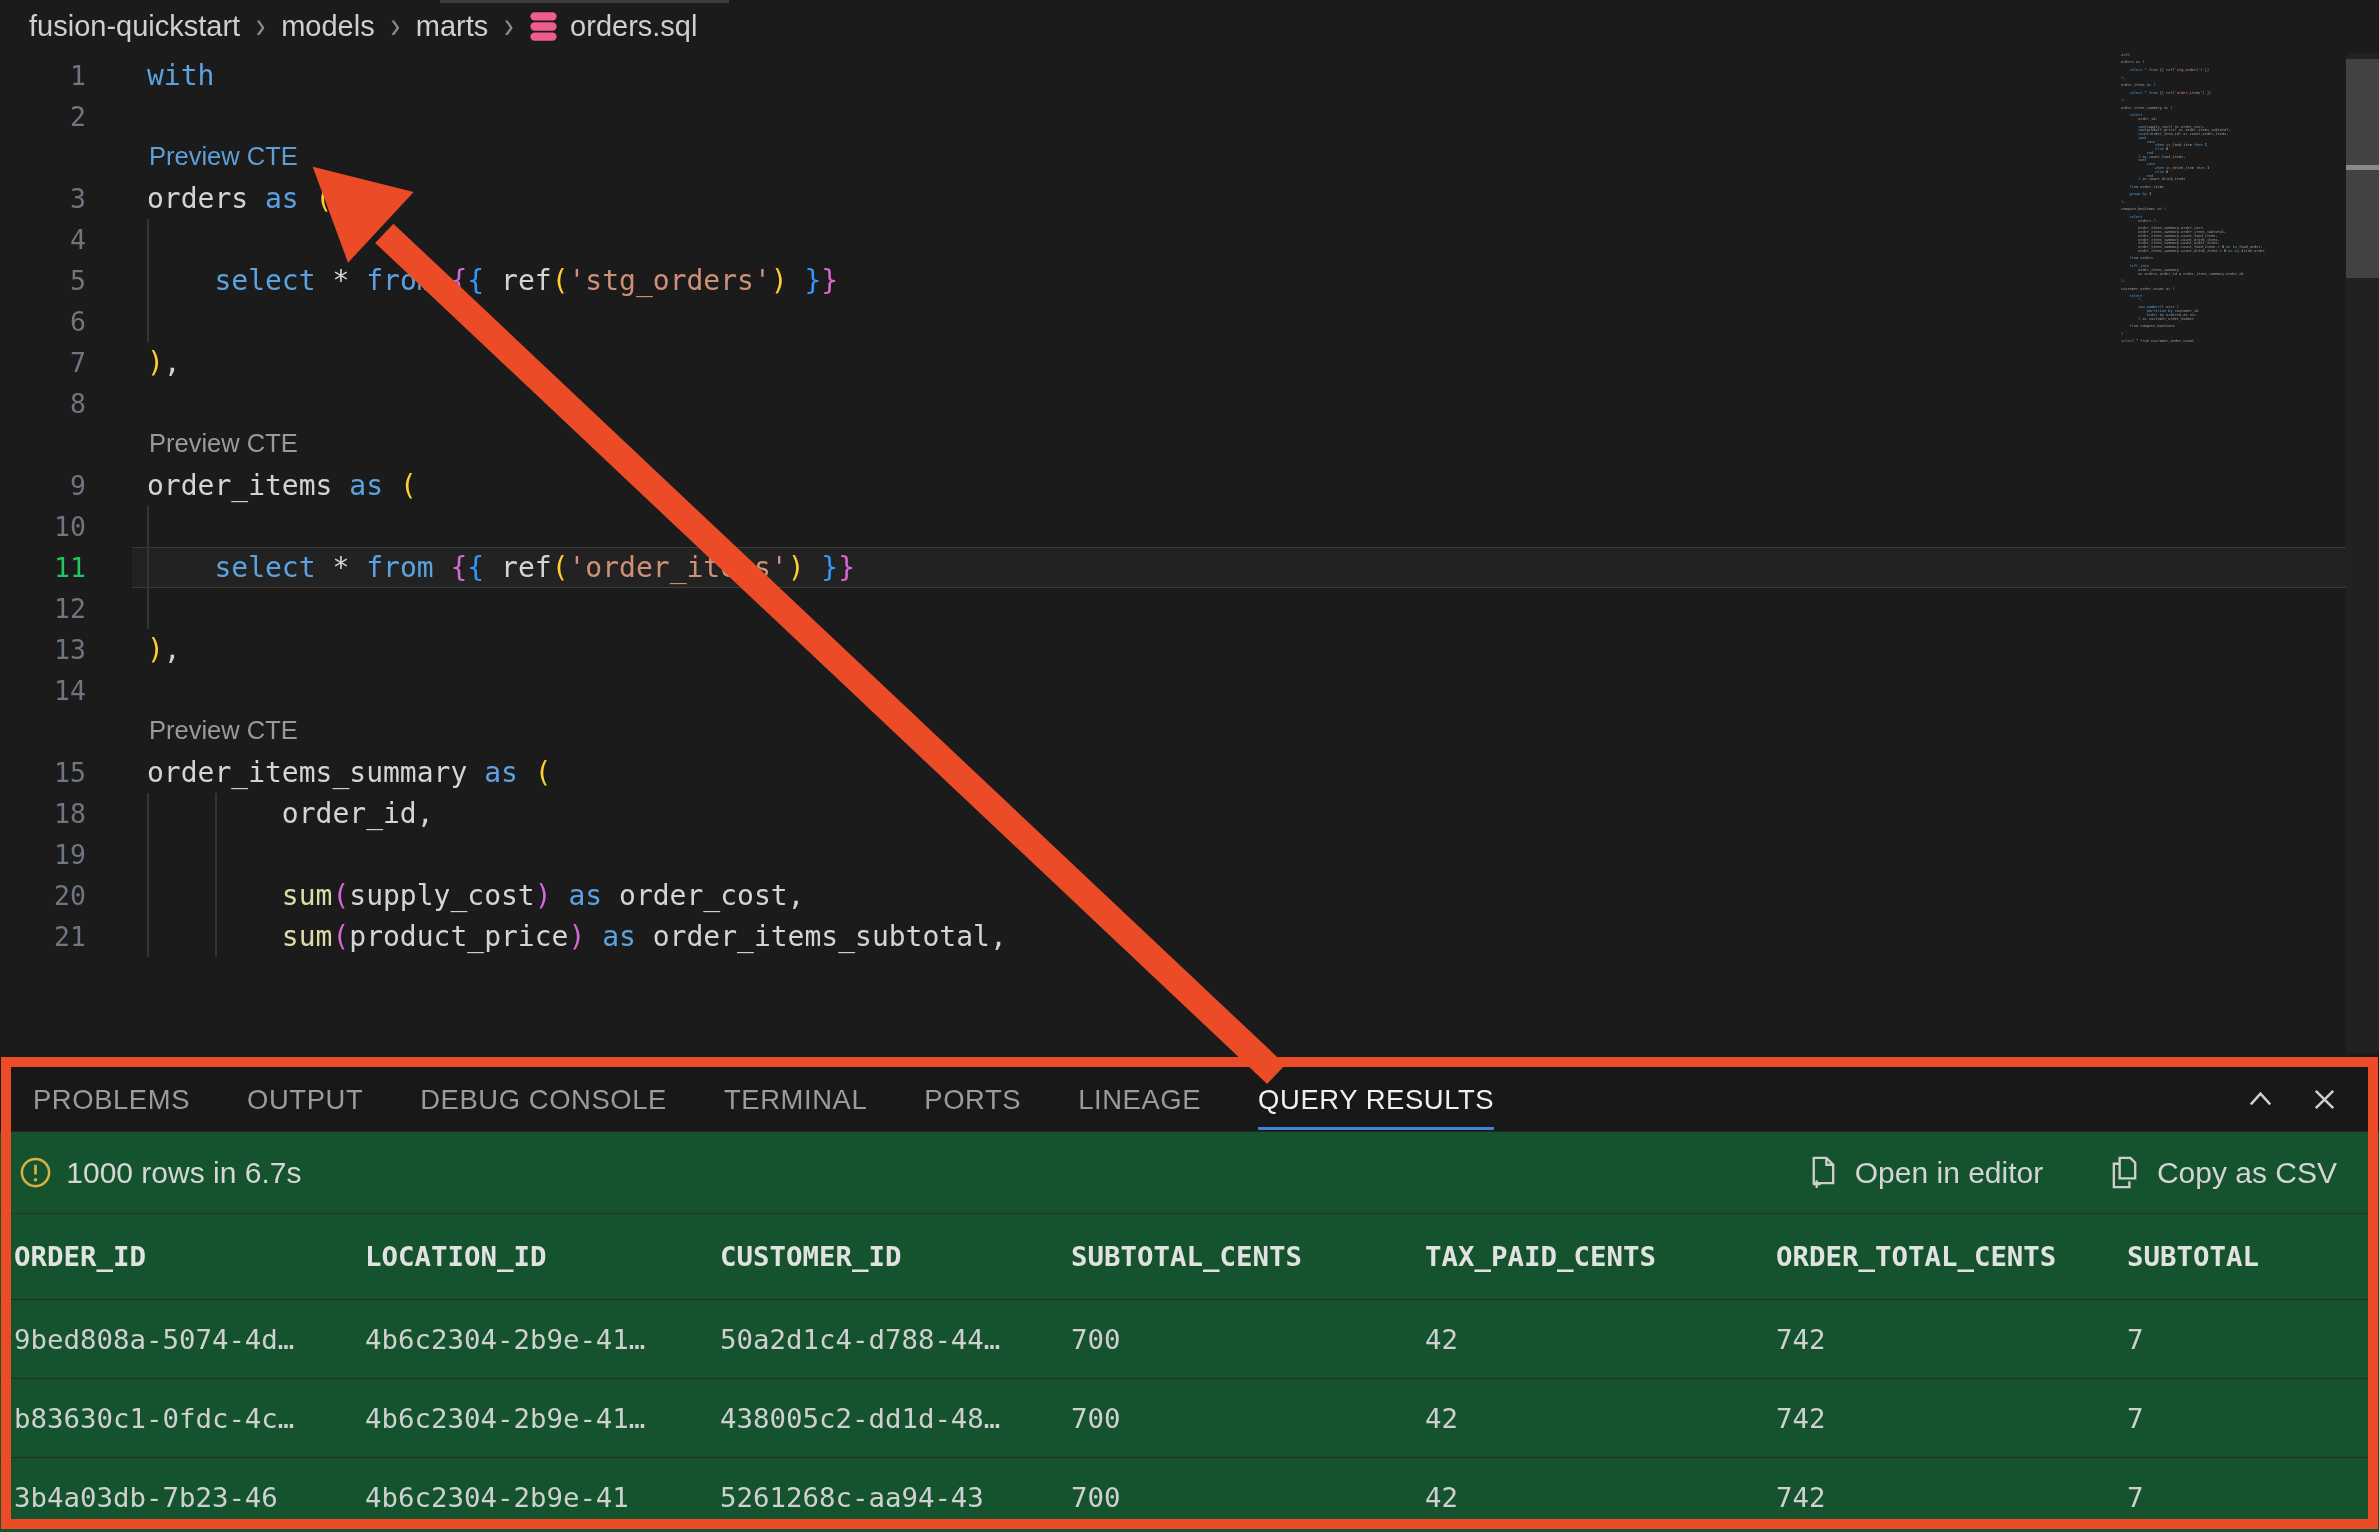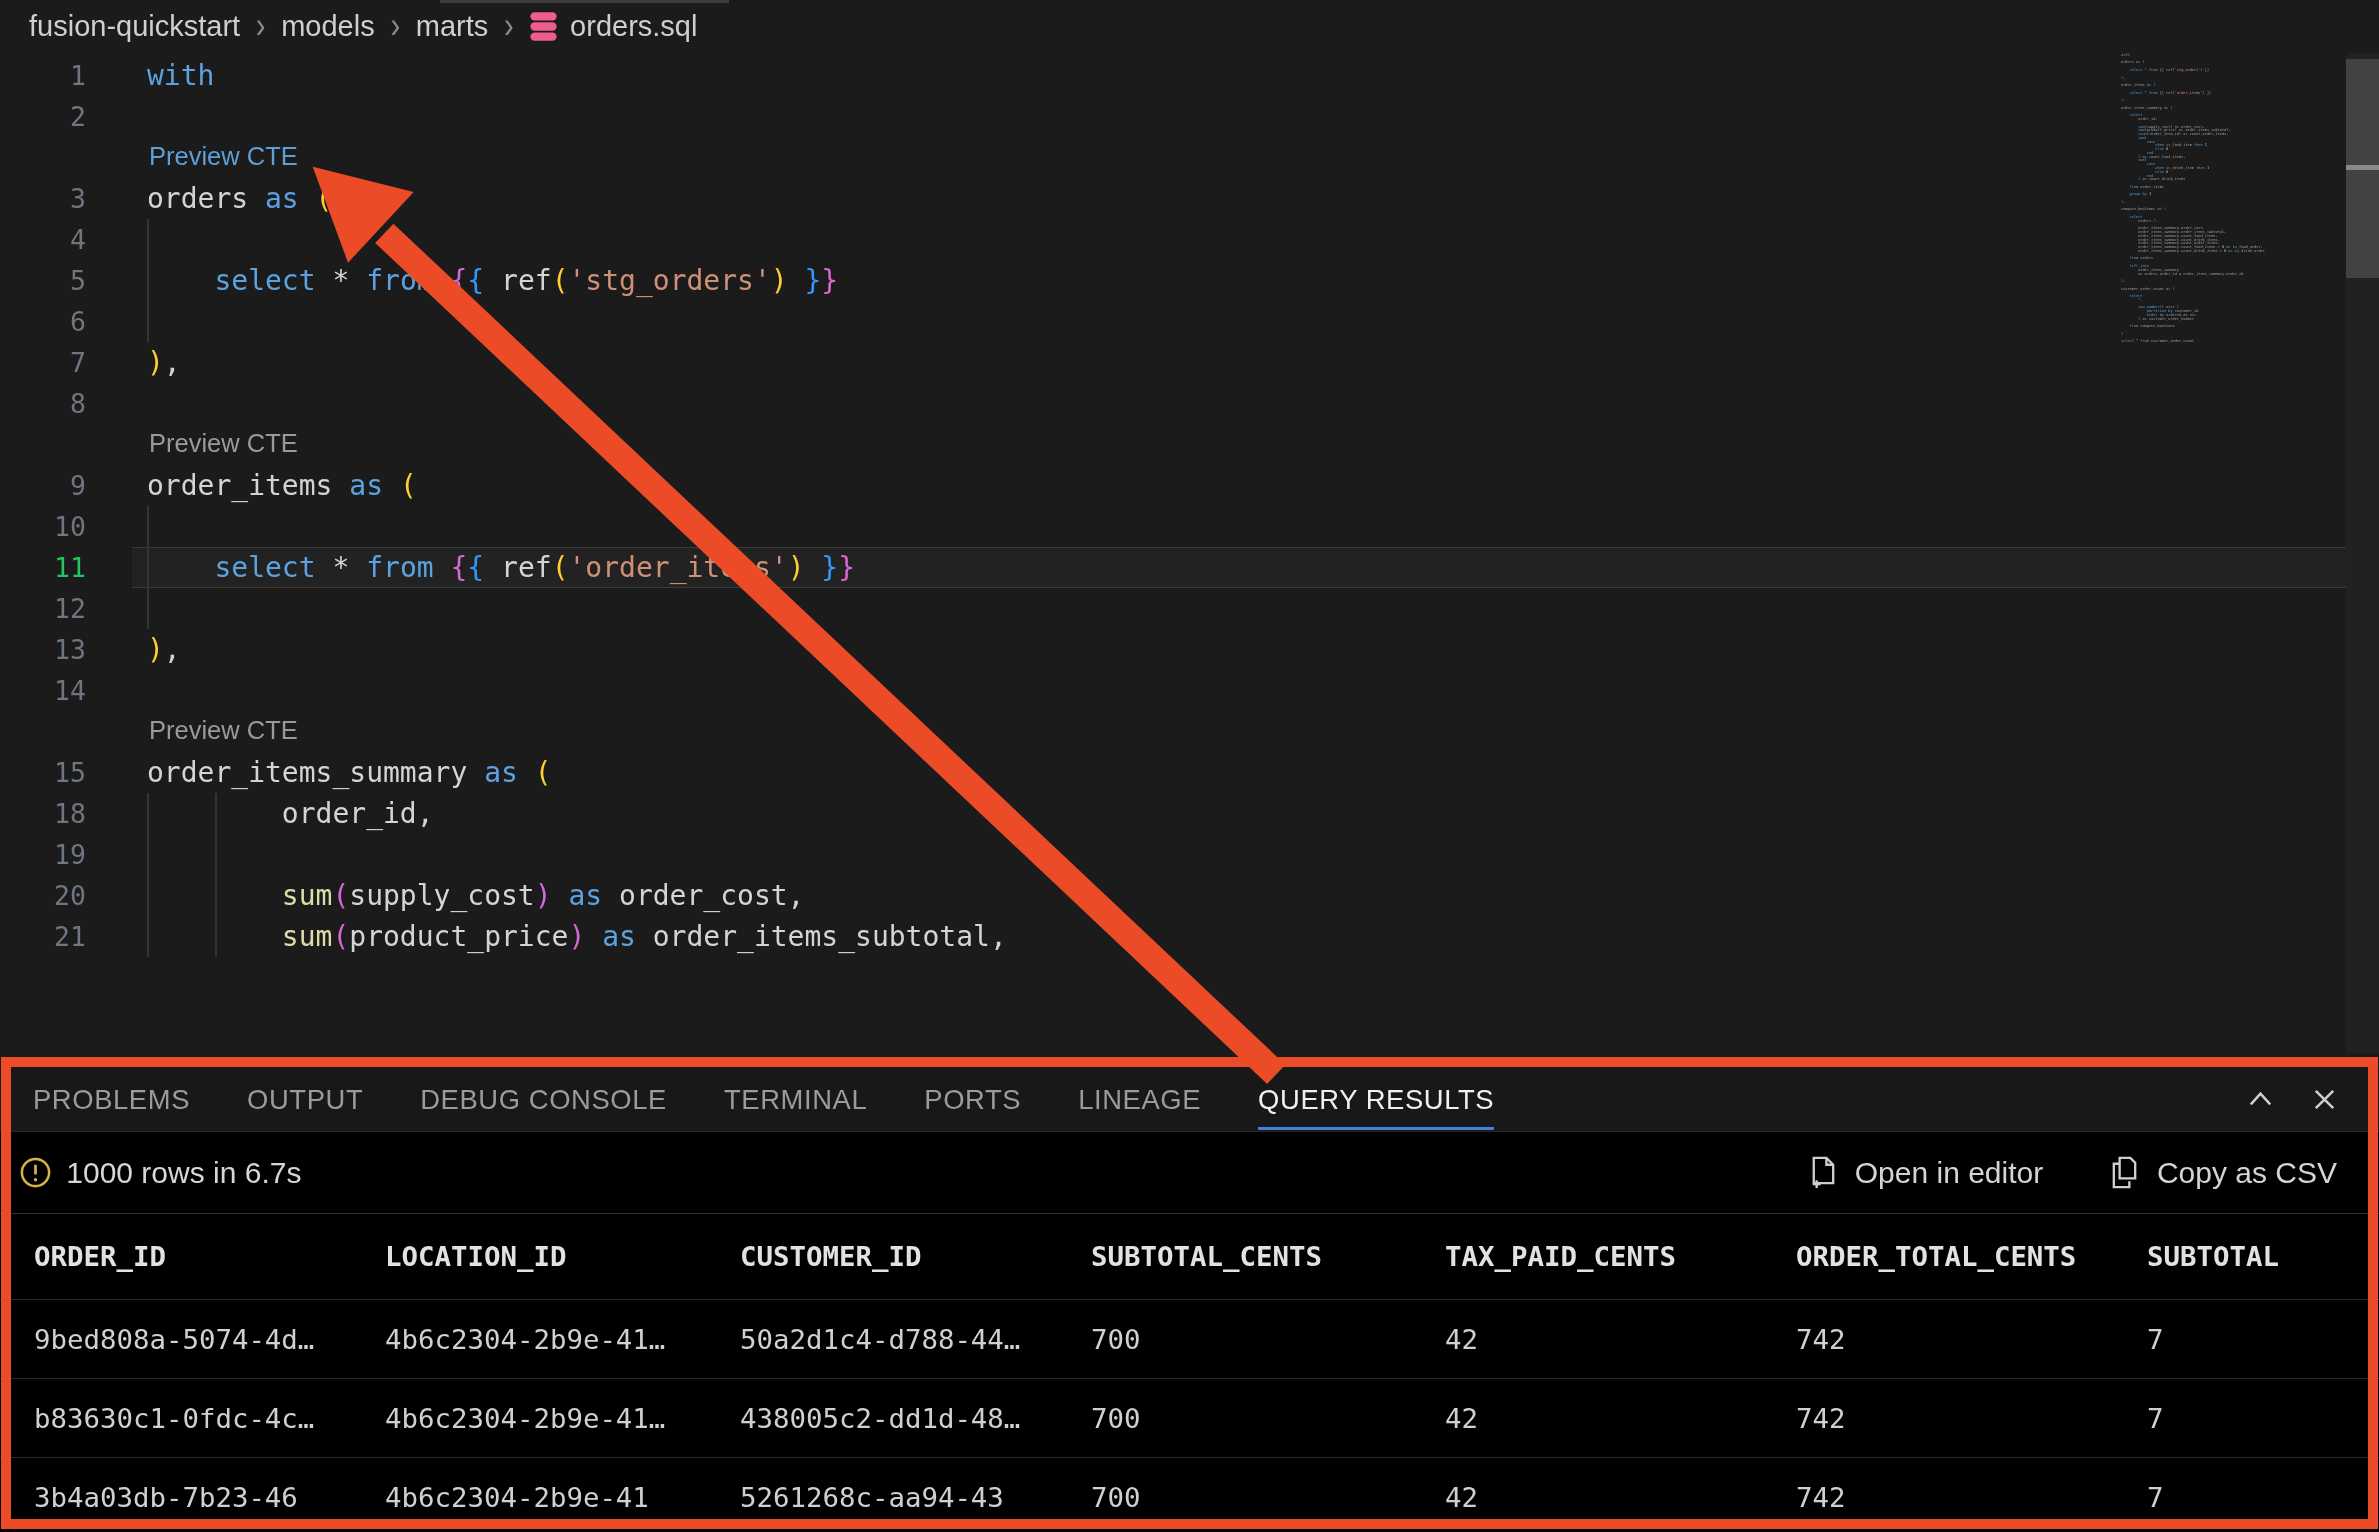--- a/index.html
+++ b/index.html
@@ -40,37 +40,37 @@
   .minimap { position:absolute; left:2121px; top:53px; width:225px; height:961px; overflow:hidden; }
   .minimap pre { font-family:"DejaVu Sans Mono", monospace; font-size:12.3px; line-height:13px;
                  color:#9f9f9f; transform:scale(0.29); transform-origin:0 0; white-space:pre; }
   .m-kw { color:#569cd6; } .m-str { color:#ce9178; } .m-num { color:#b5cea8; }
   .sb-track { position:absolute; left:2346px; top:53px; width:33px; height:1000px; background:#212121; }
   .sb-thumb { position:absolute; left:2346px; top:59px; width:33px; height:219px; background:#434343; }
   .sb-marker { position:absolute; left:2346px; top:165px; width:33px; height:4.9px; background:#8a8a8a; }
 
   
   .panel { position:absolute; top:1068px; left:0; width:2380px; height:465px;
-           background:#000000; overflow:hidden; z-index:10; }
+           background:#14532d; overflow:hidden; z-index:10; }
   .tabbar { height:63px; background:#181818; display:flex; align-items:center;
             padding-left:33px; gap:57px; position:relative; }
   .tab { font-size:27.4px; letter-spacing:0.6px; color:#9b9b9b; position:relative; cursor:pointer; }
   .tab.active { color:#f0f0f0; }
   .tab.active::after { content:""; position:absolute; left:0; right:0; bottom:-14.7px; height:3.4px; background:#4084d4; }
   .win-btns { position:absolute; right:39px; top:0; height:63px; display:flex; gap:31px; align-items:center; }
   .win-btn { width:33px; height:33px; display:flex; align-items:center; justify-content:center; cursor:pointer; }
 
   .status-row { height:82px; display:flex; align-items:center; padding-left:17.6px; position:relative;
                 border-top:1px solid #262626;text-align:right; }
   .status-text { font-size:30px; color:#d6d6d6; margin-left:13.7px; }
   .actions { position:absolute; right:43px; display:flex; gap:65px; align-items:center; }
   .action { display:flex; align-items:center; gap:15.7px; font-size:30px; color:#d4d4d4; cursor:pointer; }
 
   .trow { display:grid; grid-template-columns:351px 355px 351px 354px 351px 351px 1fr;
-          padding-left:34px; align-items:center; }
+          padding-left:14px; align-items:center; }
   .thead { height:86px; border-top:1px solid #2e2e2e; }
   .thead .cell { font-family:"DejaVu Sans Mono", monospace; font-weight:bold; font-size:27.4px; color:#e2e2e2; }
   .tbody .trow { height:79px; border-top:1px solid #2a2a2a; cursor:default; }
   .tbody .cell { font-family:"DejaVu Sans Mono", monospace; font-size:27.4px; color:#d0d0d0; }
 
   
   .anno-rect { position:absolute; left:1px; top:1057px; width:2377px; height:472px;
                border:10.8px solid #ec4b28; z-index:40; pointer-events:none; }
   .anno-arrow { position:absolute; left:0; top:0; z-index:45; pointer-events:none; }
 </style>

